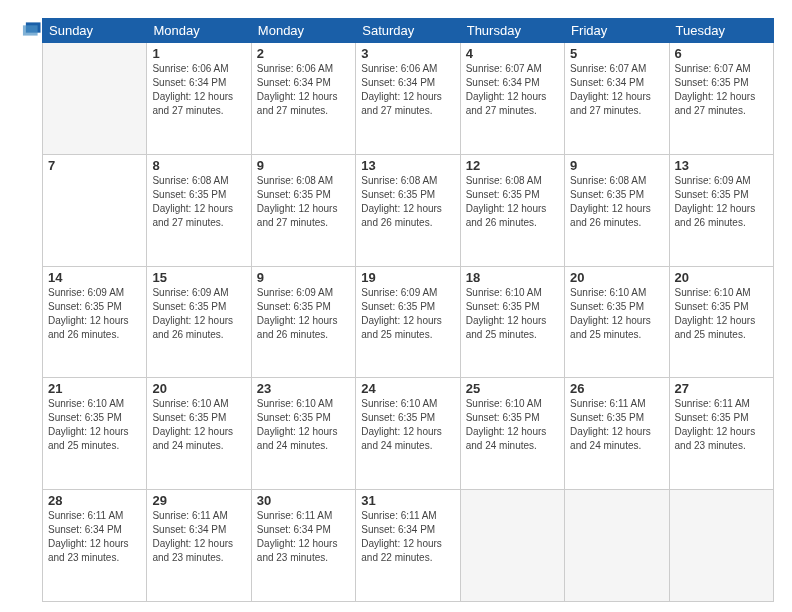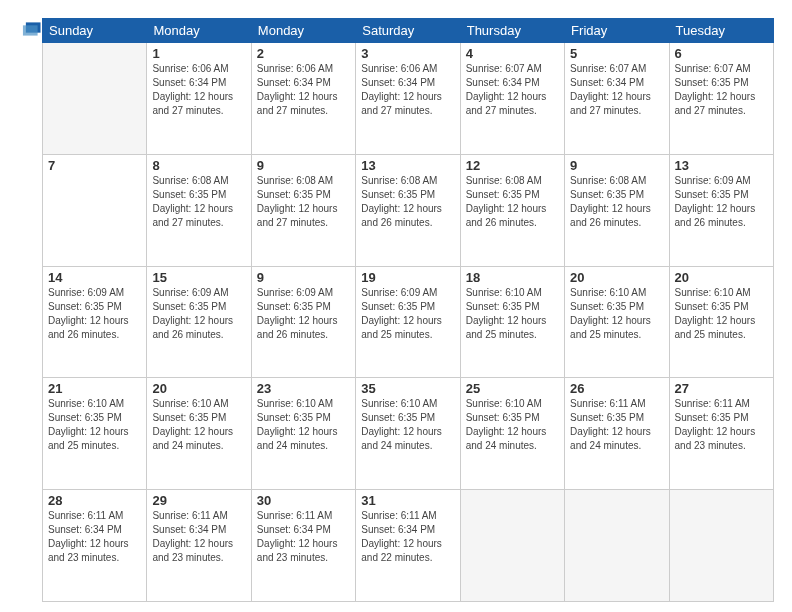--- a/index.html
+++ b/index.html
@@ -227,21 +227,21 @@
           </td>
           <td>
             <span class="day-number">20</span>
             <div class="day-info">Sunrise: 6:10 AM<br>Sunset: 6:35 PM<br>Daylight: 12 hours<br>and 24 minutes.</div>
           </td>
           <td>
             <span class="day-number">23</span>
             <div class="day-info">Sunrise: 6:10 AM<br>Sunset: 6:35 PM<br>Daylight: 12 hours<br>and 24 minutes.</div>
           </td>
           <td>
-            <span class="day-number">35</span>
+            <span class="day-number">24</span>
             <div class="day-info">Sunrise: 6:10 AM<br>Sunset: 6:35 PM<br>Daylight: 12 hours<br>and 24 minutes.</div>
           </td>
           <td>
             <span class="day-number">25</span>
             <div class="day-info">Sunrise: 6:10 AM<br>Sunset: 6:35 PM<br>Daylight: 12 hours<br>and 24 minutes.</div>
           </td>
           <td>
             <span class="day-number">26</span>
             <div class="day-info">Sunrise: 6:11 AM<br>Sunset: 6:35 PM<br>Daylight: 12 hours<br>and 24 minutes.</div>
           </td>

